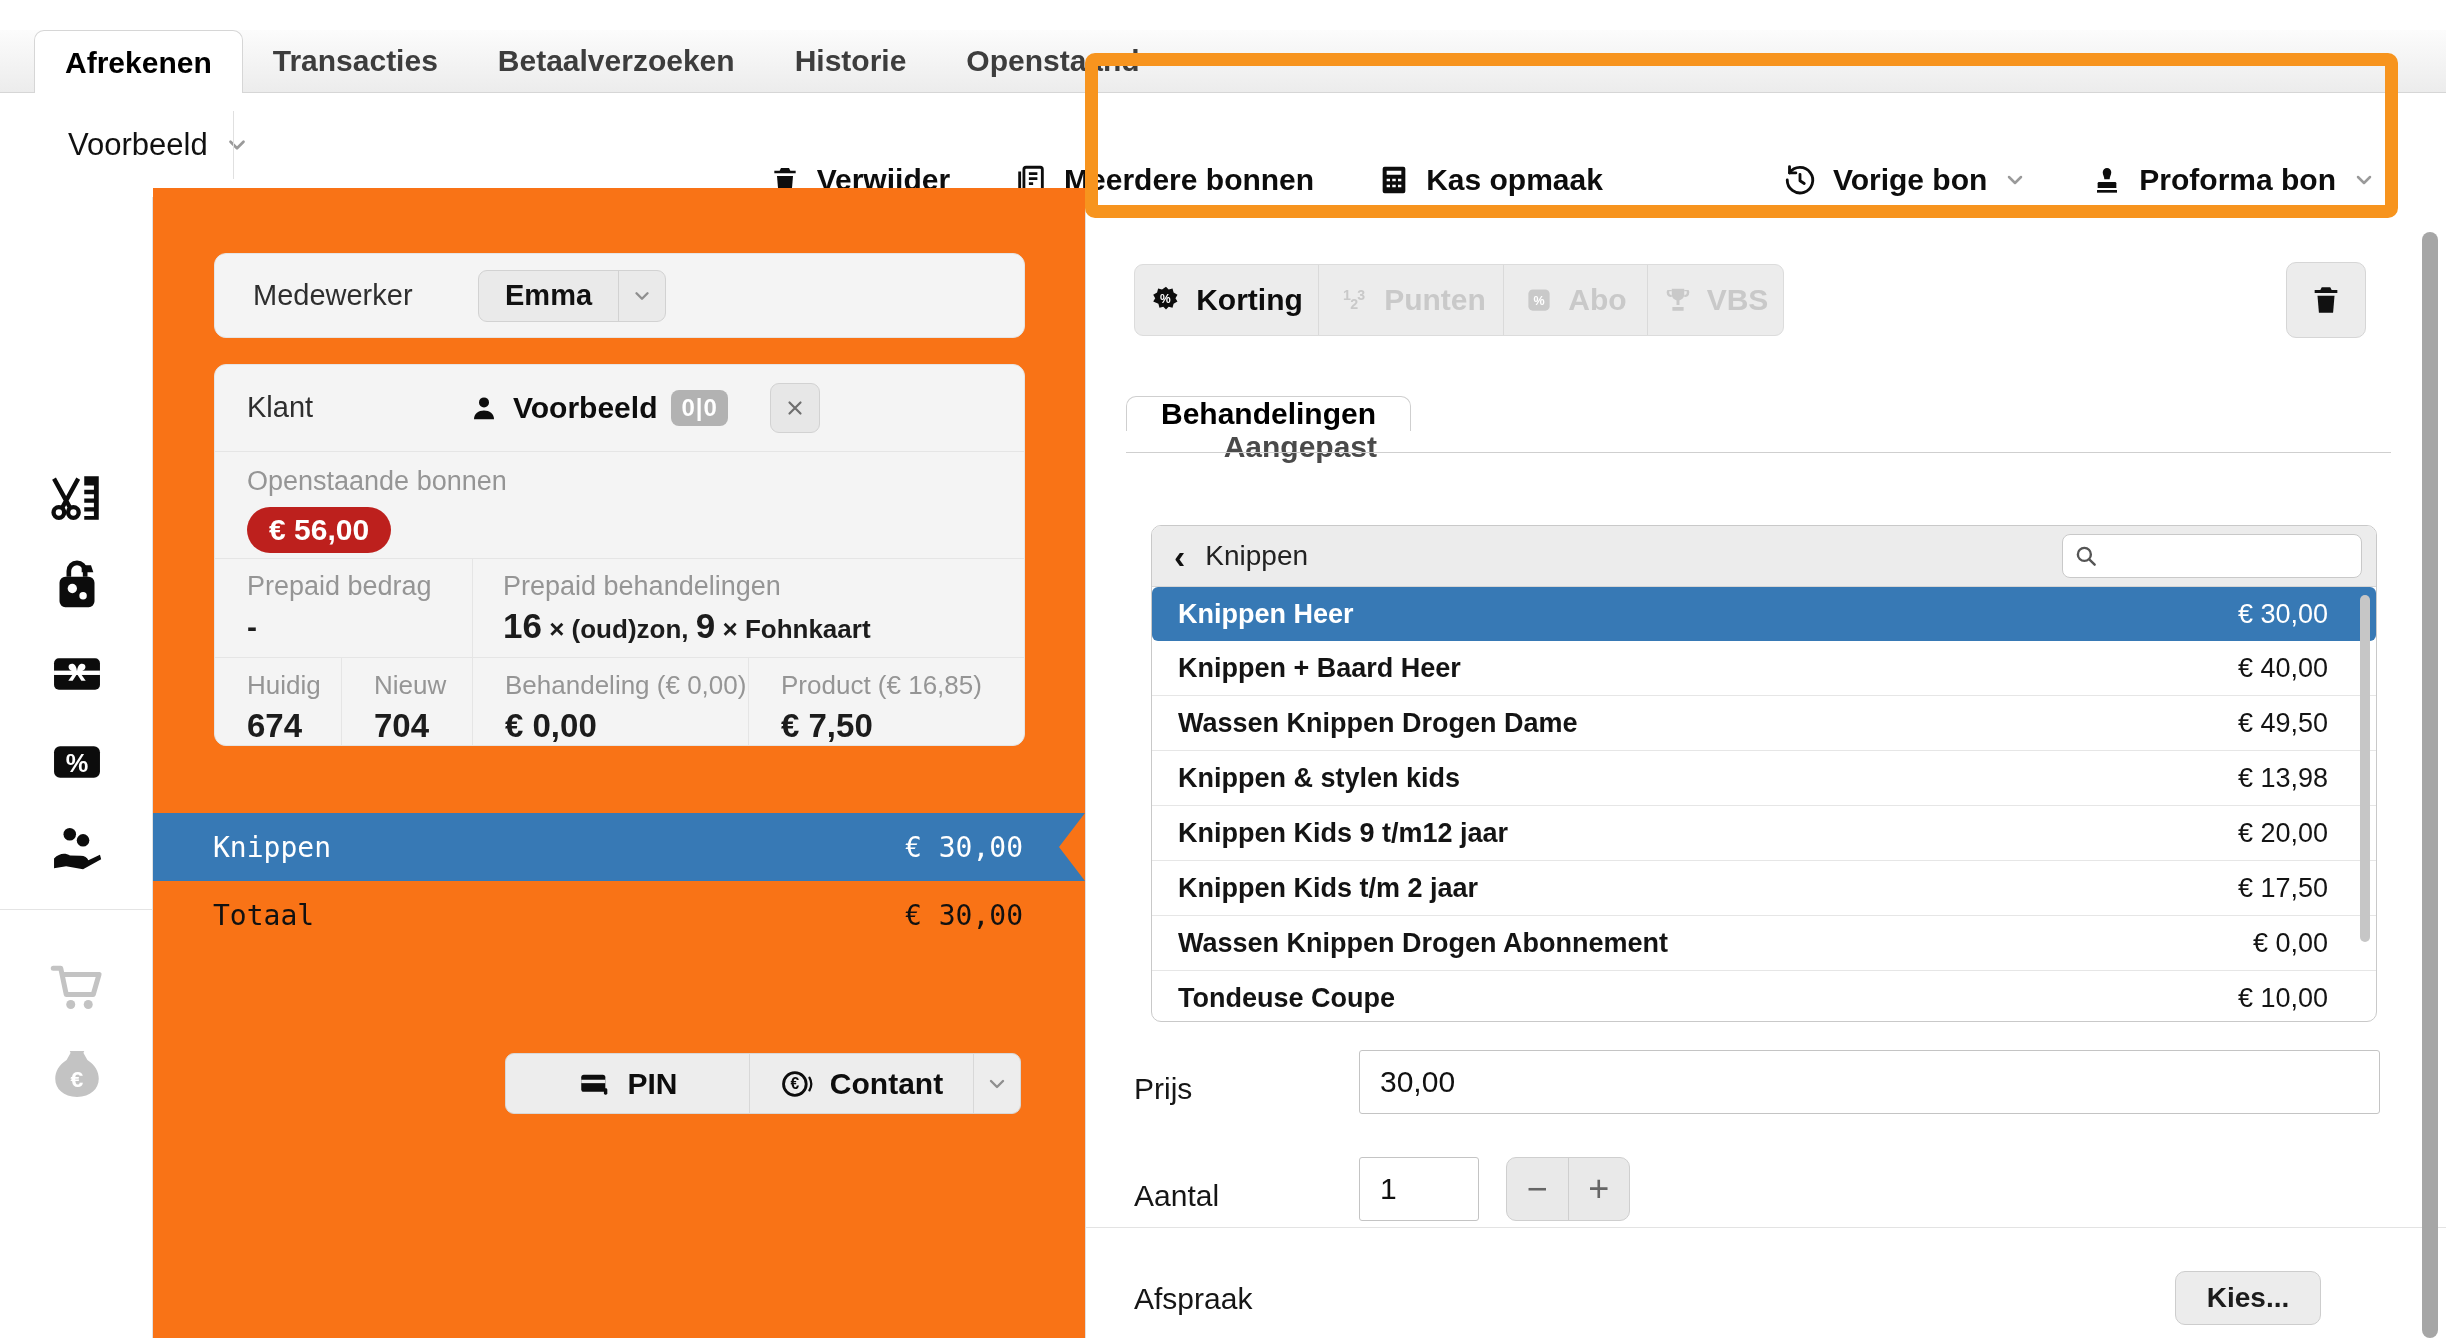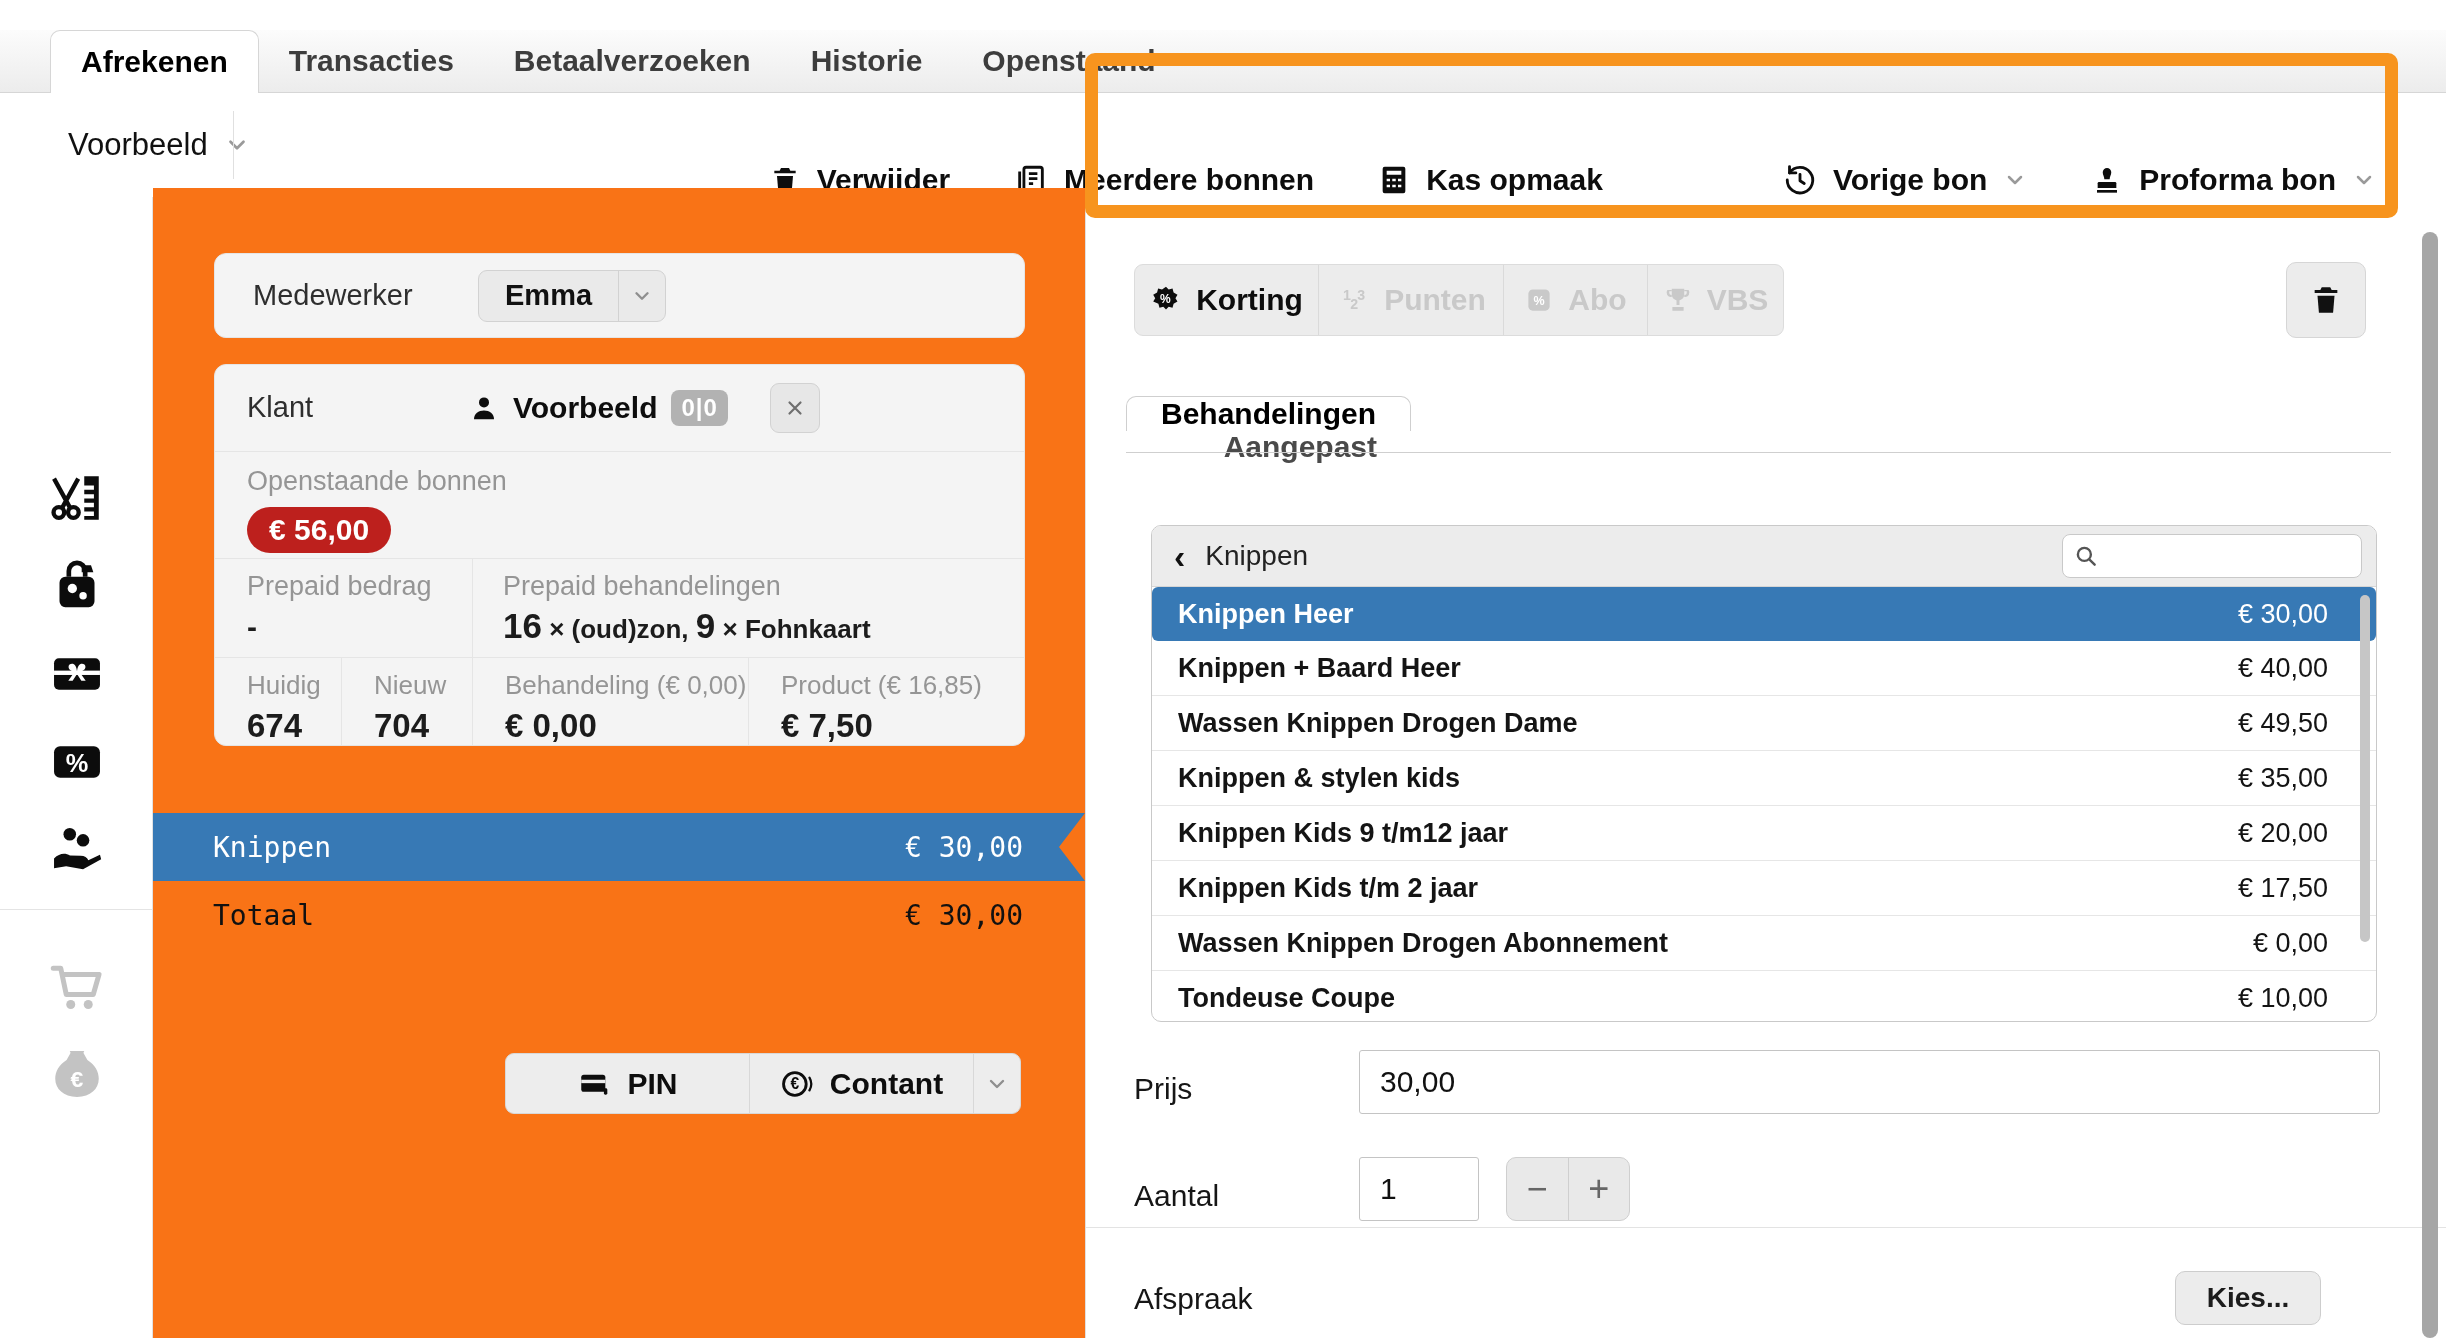--- a/index.html
+++ b/index.html
@@ -3,21 +3,21 @@
 <meta charset="utf-8">
 <style>
   html,body{margin:0;padding:0;background:#fff;}
   .screen{position:relative;width:2446px;height:1338px;background:#ffffff;overflow:hidden;
           font-family:"Liberation Sans",sans-serif;color:#1c1c1c;}
   svg{display:block;}
 
   
   .tabbar{position:absolute;top:30px;left:0;right:0;height:63px;
           background:linear-gradient(#fcfcfc,#ececec);border-bottom:1px solid #d6d6d6;
-          display:flex;align-items:center;padding-left:50px;box-sizing:border-box;}
+          display:flex;align-items:flex-start;padding-left:34px;box-sizing:border-box;}
   .tab{height:62px;display:flex;align-items:center;padding:0 30px;font-size:30px;font-weight:700;
        color:#3d3d3d;cursor:pointer;}
   .tab.active{background:#fff;border:1px solid #d6d6d6;border-bottom:none;border-radius:10px 10px 0 0;
        margin-bottom:-1px;height:63px;color:#000;}
 
   
   .header{position:absolute;top:93px;left:0;right:0;height:104px;background:#fff;border-bottom:1px solid #e2e2e2;}
   .loc-select{position:absolute;left:68px;top:0;height:100%;display:flex;align-items:center;gap:16px;font-size:31px;color:#111;}
   .loc-divider{position:absolute;left:233px;top:18px;height:68px;width:1px;background:#e0e0e0;}
   .toolbar{position:absolute;right:70px;top:0;height:100%;display:flex;align-items:flex-end;gap:64px;}
@@ -447,21 +447,21 @@
         <div class="trow">
           <span class="nm">Knippen + Baard Heer</span>
           <span class="pr">€ 40,00</span>
         </div>
         <div class="trow">
           <span class="nm">Wassen Knippen Drogen Dame</span>
           <span class="pr">€ 49,50</span>
         </div>
         <div class="trow">
           <span class="nm">Knippen &amp; stylen kids</span>
-          <span class="pr">€ 35,00</span>
+          <span class="pr">€ 13,98</span>
         </div>
         <div class="trow">
           <span class="nm">Knippen Kids 9 t/m12 jaar</span>
           <span class="pr">€ 20,00</span>
         </div>
         <div class="trow">
           <span class="nm">Knippen Kids t/m 2 jaar</span>
           <span class="pr">€ 17,50</span>
         </div>
         <div class="trow">

